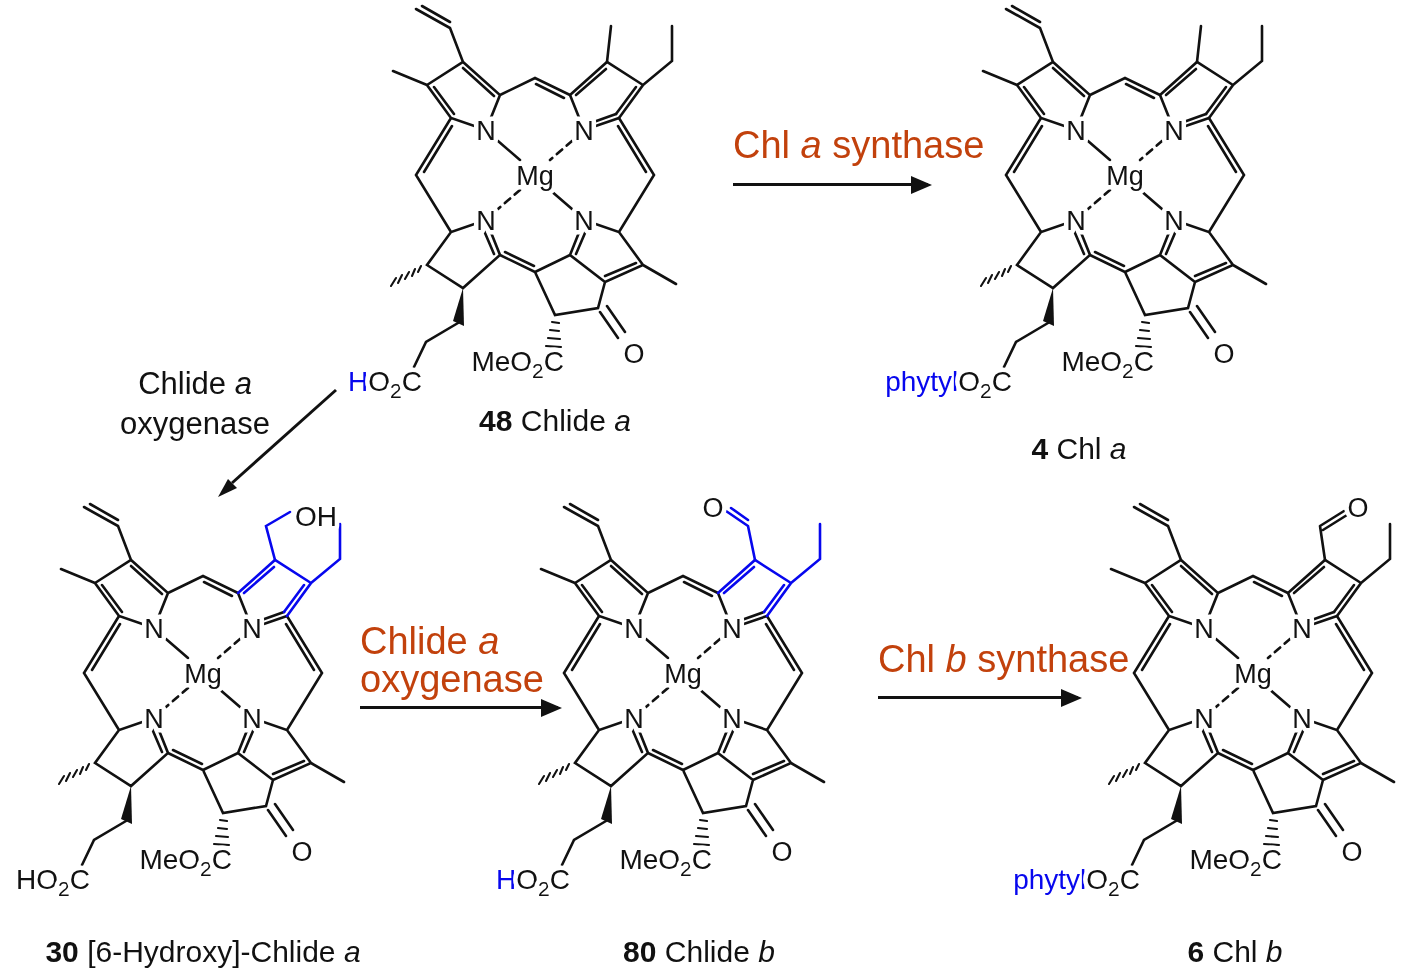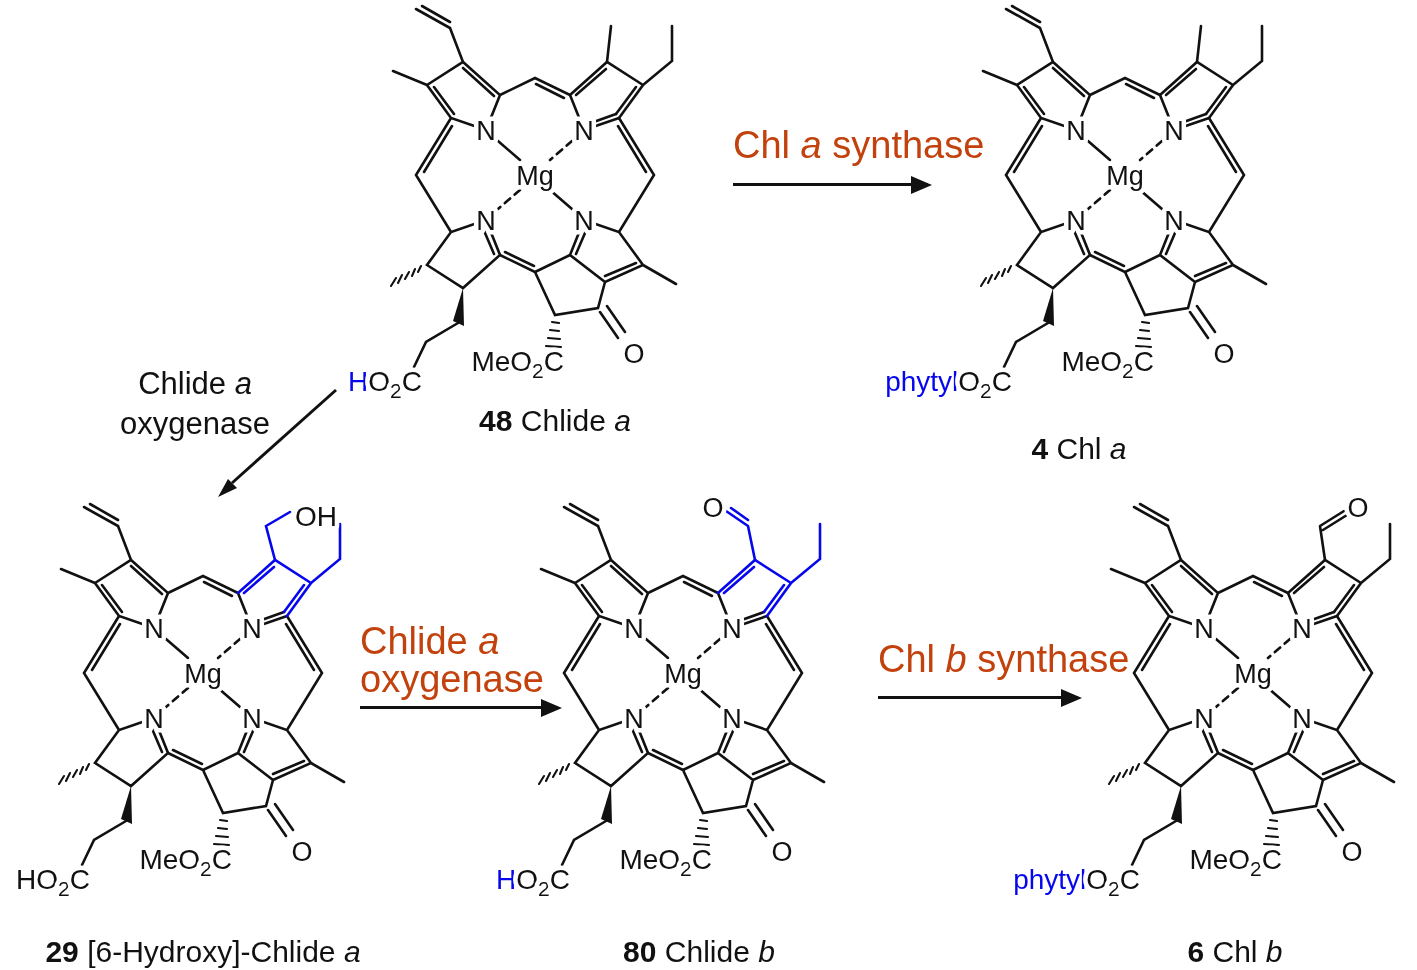--- a/index.html
+++ b/index.html
@@ -128,21 +128,21 @@
       <text class="atom" x="136" y="131">N</text>
       <text class="atom" x="234" y="131">N</text>
       <text class="atom" x="136" y="221">N</text>
       <text class="atom" x="234" y="221">N</text>
       <text class="atom" x="185" y="176">Mg</text>
       <text class="formula" x="277" y="18" text-anchor="start" dominant-baseline="central" fill="#0707ee">OH</text>
       <text class="formula" x="214" y="371" text-anchor="end"><tspan>MeO</tspan><tspan class="sub" dy="7">2</tspan><tspan dy="-7">C</tspan></text>
       <text class="atom" x="284" y="354">O</text>
       <text class="formula" x="72" y="391" text-anchor="end"><tspan fill="#0707ee"></tspan><tspan>HO</tspan><tspan class="sub" dy="7">2</tspan><tspan dy="-7">C</tspan></text>
     </svg>
-    <div class="caption"><span class="num">29</span><span> [6-Hydroxy]-Chlide </span><i>a</i></div>
+    <div class="caption"><span class="num">30</span><span> [6-Hydroxy]-Chlide </span><i>a</i></div>
   </div>
 
   <div class="structure row-bottom" style="left:498px;top:498px;">
     <svg width="370" height="400" viewBox="0 0 370 400">
       <use href="#chlorin-core"></use>
       <g stroke-width="2.6" fill="none" stroke-linecap="round" stroke="#0707ee">
         <use href="#ringB-bonds-shape"></use>
         <path d="M257,62 L250,28 M250,28 L228,13 M250,22 L233,10"></path>
       </g>
       <text class="atom" x="136" y="131">N</text>

